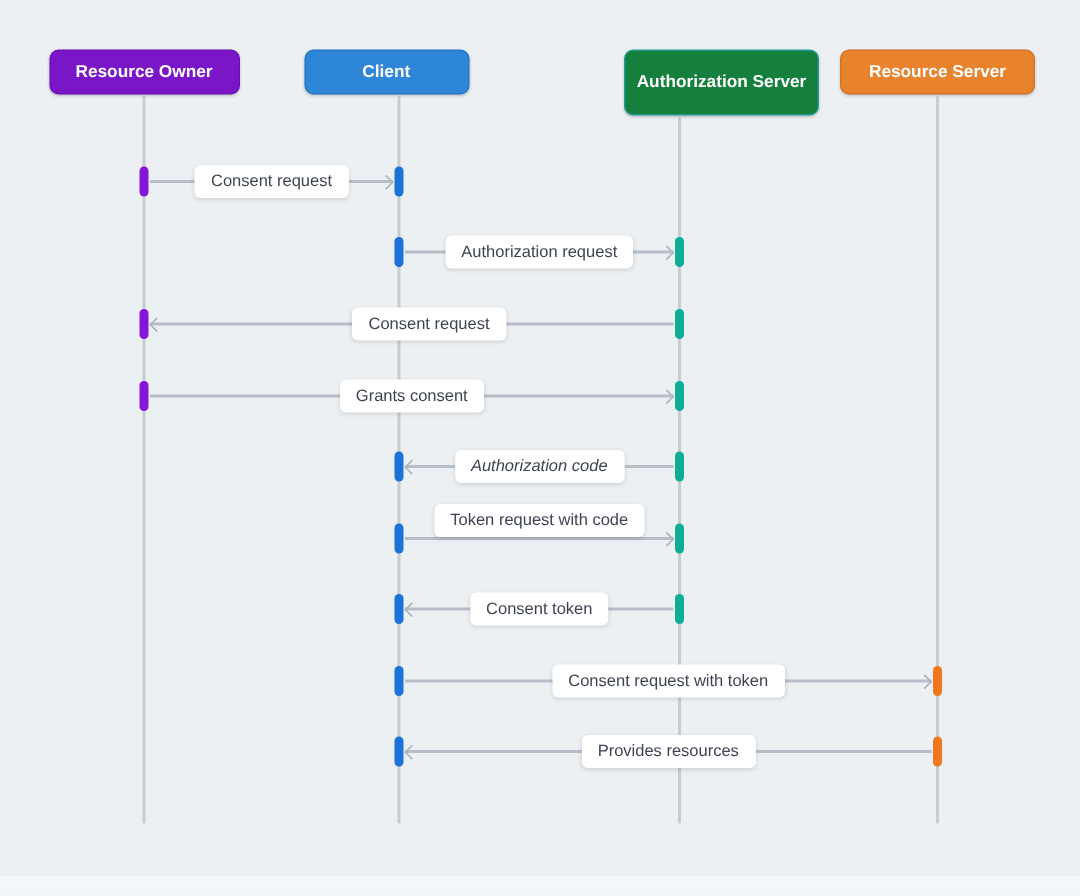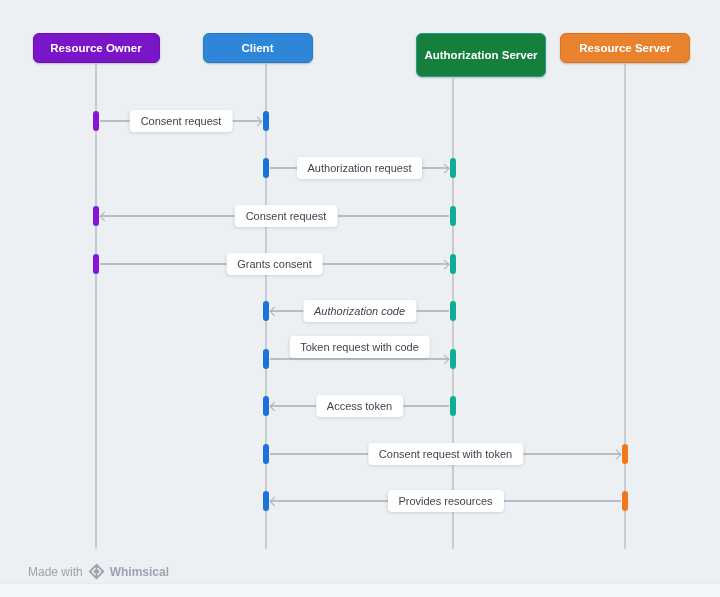--- a/index.html
+++ b/index.html
@@ -92,37 +92,26 @@
       <div class="msg-label" style="left: 359.5px; top: 311px; z-index: 4; font-style: italic;">Authorization code</div>
       <div class="msg-line" style="left: 270px; top: 358px; width: 179px; background: rgb(183, 190, 200); z-index: 2;"></div>
       <div class="msg-arrowhead" style="left: 441px; top: 355.5px; transform: rotate(45deg); z-index: 2;"></div>
       <div class="activation-bar" style="left: 263px; top: 349px; background: rgb(27, 114, 216); z-index: 3;"></div>
       <div class="activation-bar" style="left: 450px; top: 349px; background: rgb(14, 174, 148); z-index: 3;"></div>
       <div class="msg-label" style="left: 359.5px; top: 347px; z-index: 4;">Token request with code</div>
       <div class="msg-line" style="left: 270px; top: 405px; width: 179px; background: rgb(183, 190, 200); z-index: 2;"></div>
       <div class="msg-arrowhead" style="left: 271px; top: 402.5px; transform: rotate(-135deg); z-index: 2;"></div>
       <div class="activation-bar" style="left: 450px; top: 396px; background: rgb(14, 174, 148); z-index: 3;"></div>
       <div class="activation-bar" style="left: 263px; top: 396px; background: rgb(27, 114, 216); z-index: 3;"></div>
-      <div class="msg-label" style="left: 359.5px; top: 406px; z-index: 4;">Access token</div>
+      <div class="msg-label" style="left: 359.5px; top: 406px; z-index: 4;">Consent token</div>
       <div class="msg-line" style="left: 270px; top: 453px; width: 351px; background: rgb(183, 190, 200); z-index: 2;"></div>
       <div class="msg-arrowhead" style="left: 613px; top: 450.5px; transform: rotate(45deg); z-index: 2;"></div>
       <div class="activation-bar" style="left: 263px; top: 444px; background: rgb(27, 114, 216); z-index: 3;"></div>
       <div class="activation-bar" style="left: 622px; top: 444px; background: rgb(240, 120, 26); z-index: 3;"></div>
       <div class="msg-label" style="left: 445.5px; top: 454px; z-index: 4;">Consent request with token</div>
       <div class="msg-line" style="left: 270px; top: 500px; width: 351px; background: rgb(183, 190, 200); z-index: 2;"></div>
       <div class="msg-arrowhead" style="left: 271px; top: 497.5px; transform: rotate(-135deg); z-index: 2;"></div>
       <div class="activation-bar" style="left: 622px; top: 491px; background: rgb(240, 120, 26); z-index: 3;"></div>
       <div class="activation-bar" style="left: 263px; top: 491px; background: rgb(27, 114, 216); z-index: 3;"></div>
       <div class="msg-label" style="left: 445.5px; top: 501px; z-index: 4;">Provides resources</div>
     </div>
   <div class="bottom-strip"></div>
-  <div class="watermark">
-    <span class="prefix">Made with</span>
-    <span style="display:inline-flex;">
-      <svg width="17" height="17" viewBox="0 0 17 17">
-        <polygon points="8.5,0.5 16.5,8.5 8.5,16.5 0.5,8.5" fill="#9aa3af"></polygon>
-        <path d="M7.2 5.2 L4.4 8.5 L7.2 11.8" fill="none" stroke="#edf0f2" stroke-width="1.5" stroke-linecap="round" stroke-linejoin="round"></path>
-        <path d="M9.8 5.2 L12.6 8.5 L9.8 11.8" fill="none" stroke="#edf0f2" stroke-width="1.5" stroke-linecap="round" stroke-linejoin="round"></path>
-      </svg>
-    </span>
-    <span class="brand">Whimsical</span>
-  </div>
 </div>
 
 </body></html>

